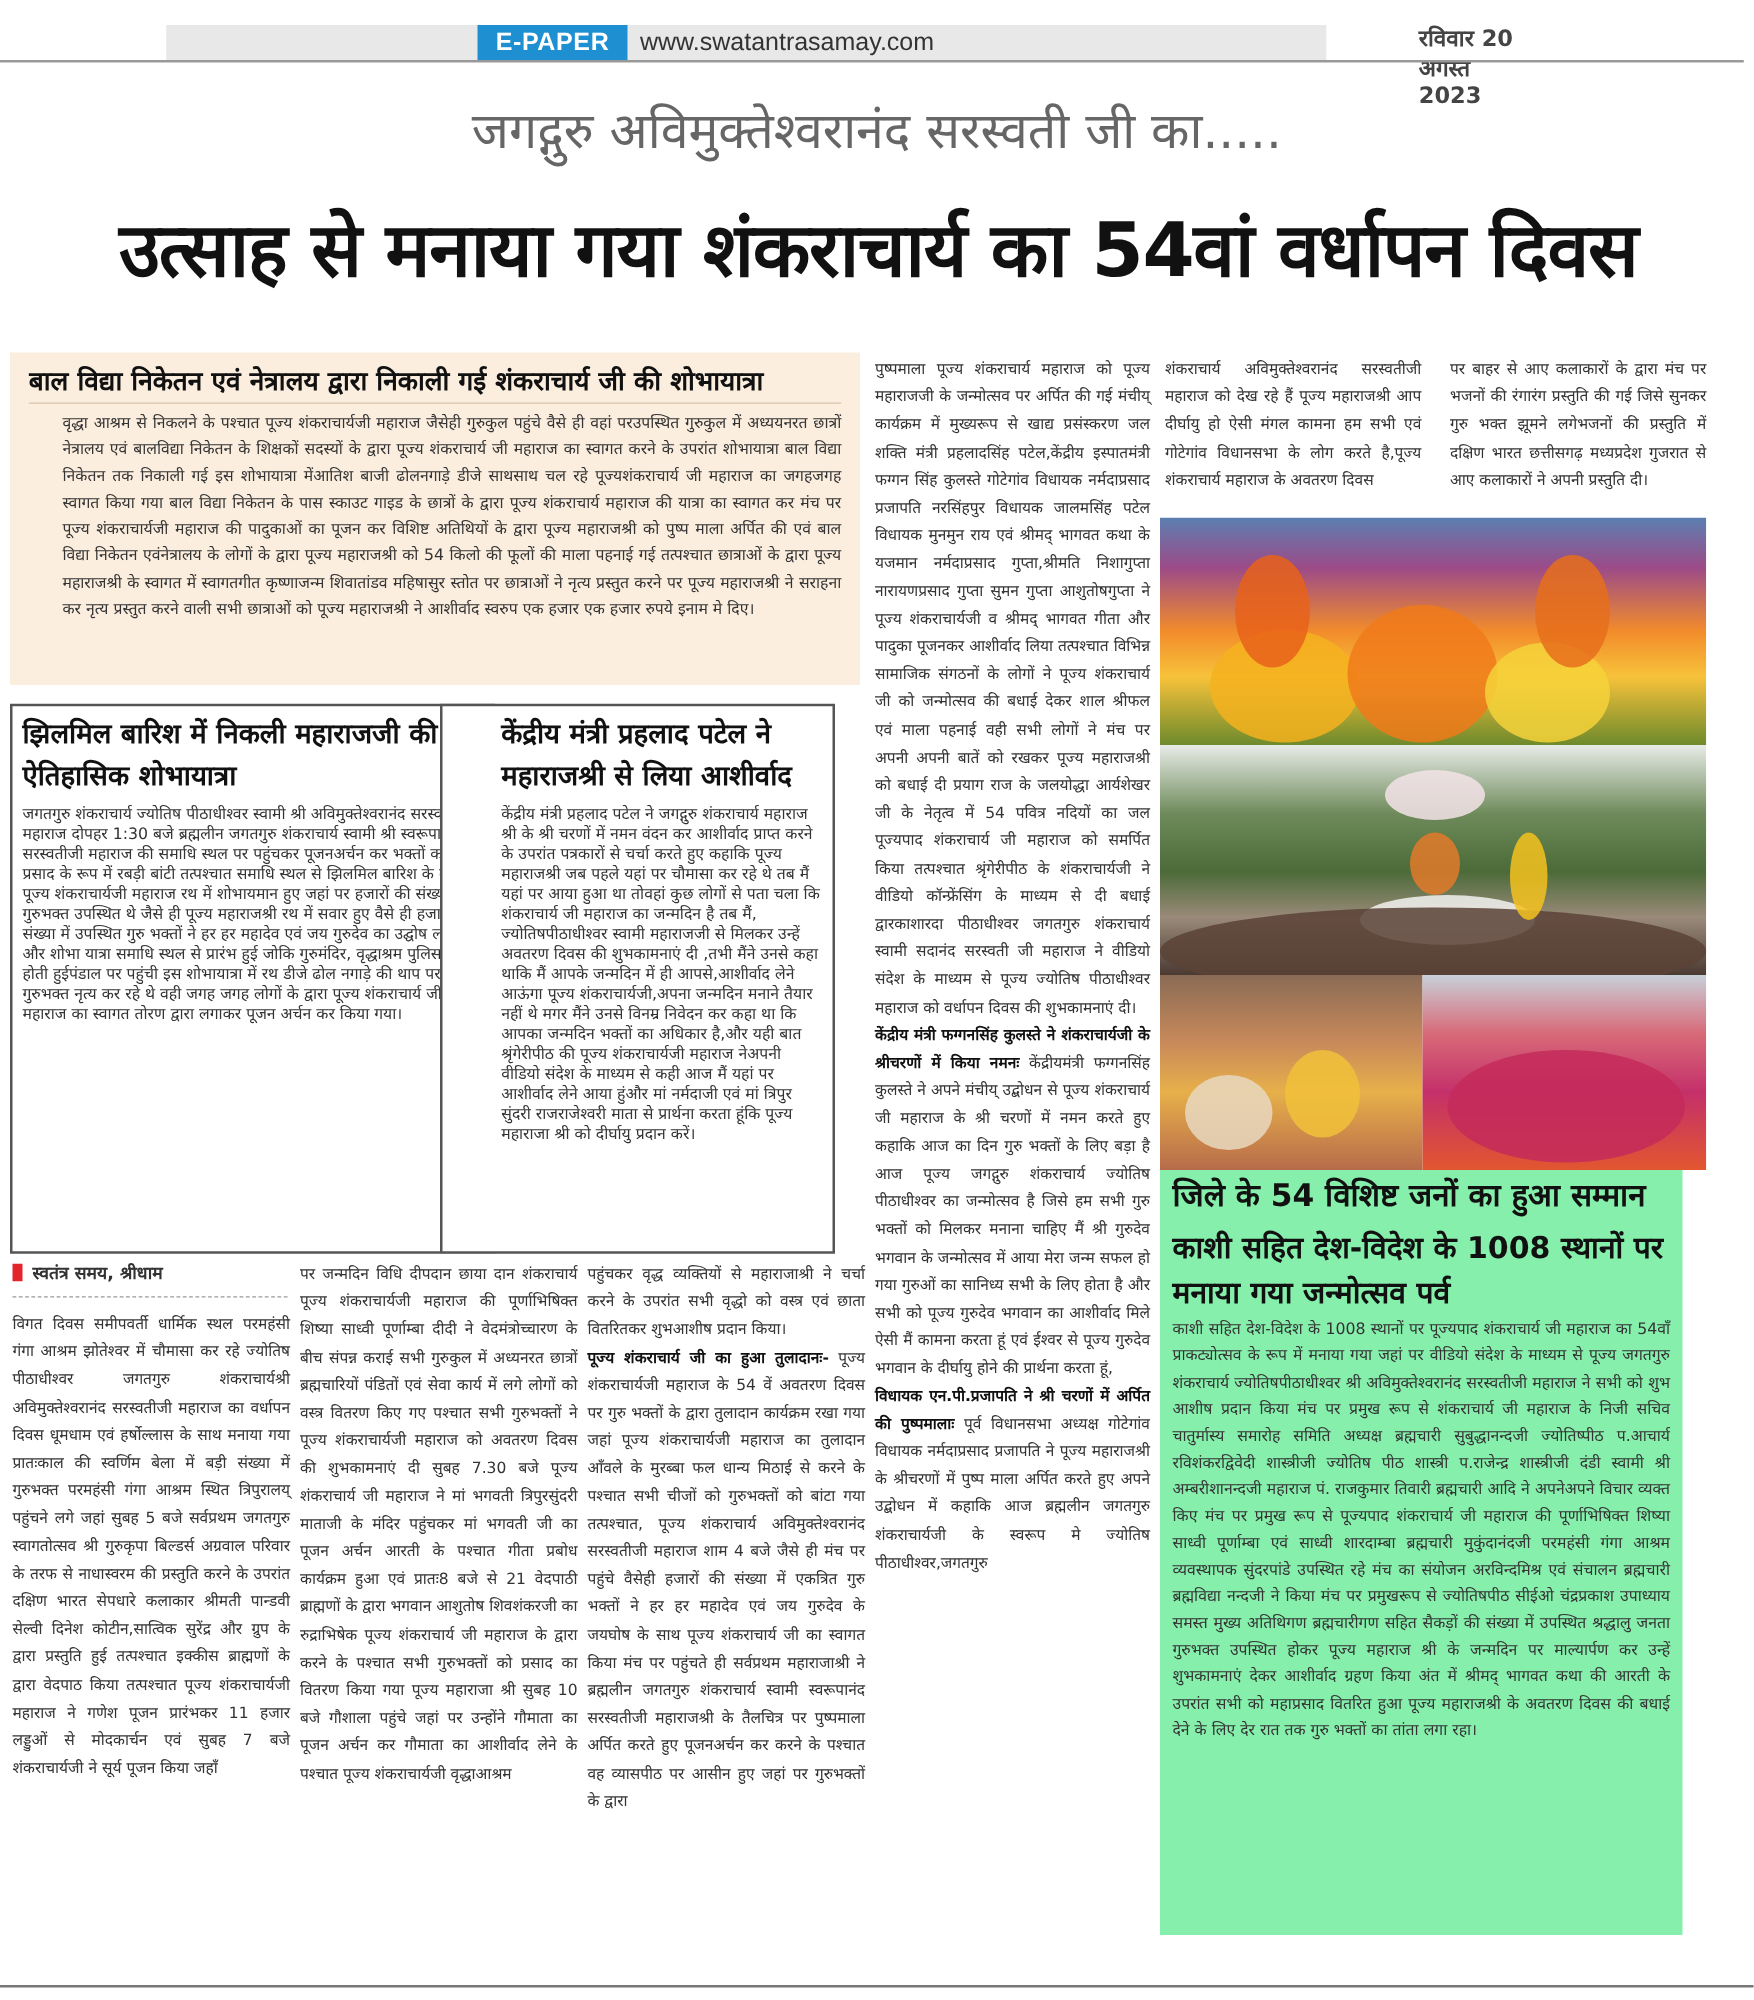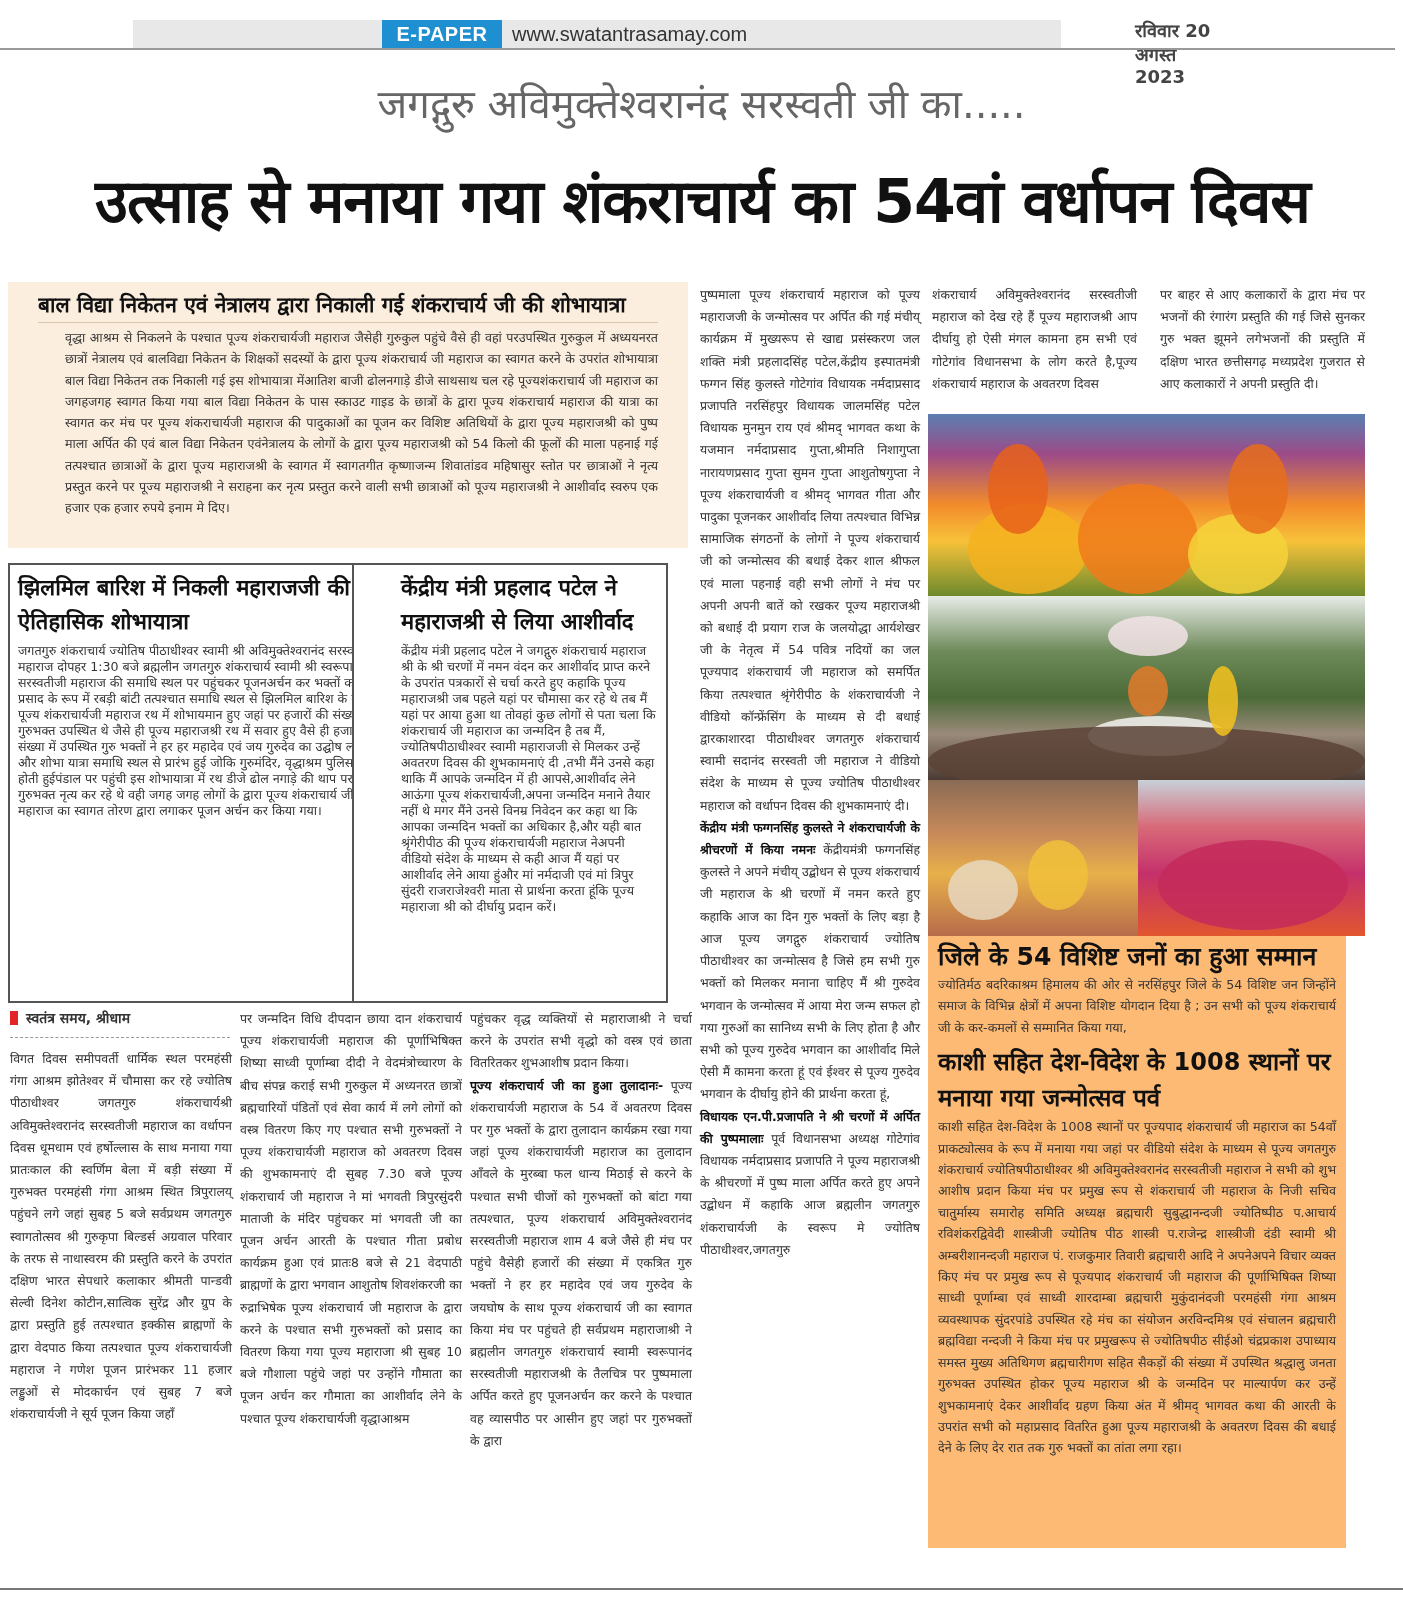--- a/index.html
+++ b/index.html
@@ -9,21 +9,21 @@
   .masthead { position: absolute; left: 0; top: 0; width: 1212px; height: 50px; }
   .mast-bar { position: absolute; left: 133px; top: 20px; width: 928px; height: 28px; background: #e8e8e8; }
   .epaper { position: absolute; left: 382px; top: 20px; width: 120px; height: 28px; background: #1e8fd1; color: #fff; font-family: "Liberation Sans", sans-serif; font-weight: bold; font-size: 20px; line-height: 28px; text-align: center; letter-spacing: 0.5px; }
   .site { position: absolute; left: 512px; top: 20px; height: 28px; line-height: 28px; font-family: "Liberation Sans", sans-serif; font-size: 20px; color: #333; }
   .mast-date { position: absolute; left: 1135px; top: 18px; font-size: 18px; font-weight: bold; color: #444; font-family: "DejaVu Sans", sans-serif; }
   .mast-rule { position: absolute; left: 0; top: 48px; width: 1395px; height: 2px; background: #999; }
 
   .kicker { position: absolute; left: 0; top: 75px; width: 1403px; text-align: center; font-size: 40px; color: #666; font-weight: normal; }
   .headline { position: absolute; left: 10px; top: 165px; width: 1385px; text-align: center; font-size: 60px; font-weight: bold; color: #111; letter-spacing: -1px; line-height: 1.2; white-space: nowrap; }
 
-  .box-top { position: absolute; left: 8px; top: 282px; width: 680px; height: 266px; background: #fbeede; padding: 8px 30px; }
+  .box-top { position: absolute; left: 8px; top: 282px; width: 680px; height: 266px; background: #fbeede; padding: 8px 15px; }
   .box-top h2 { font-size: 21px; font-weight: bold; color: #111; border-bottom: 1px solid #d9c3a9; padding-bottom: 4px; margin-bottom: 4px; white-space: nowrap; overflow: hidden; }
   .box-top p { font-size: 12.6px; line-height: 21.3px; color: #333; text-align: justify; margin-left: 27px; }
 
   .framed { position: absolute; top: 563px; height: 440px; border: 2px solid #555; padding: 6px 8px; background: #fff; }
   .framed h3 { font-size: 22px; line-height: 34px; font-weight: bold; color: #111; margin-bottom: 4px; }
   .framed p { font-size: 12.6px; line-height: 16px; color: #333; }
   #box-rain { left: 8px; width: 388px; }
   #box-minister { left: 352px; width: 316px; padding-left: 47px; }
 
   .col { position: absolute; font-size: 12.4px; line-height: 22.2px; color: #333; text-align: justify; }
@@ -34,21 +34,21 @@
   .byline .sq { display: inline-block; width: 8px; height: 14px; background: #e32428; vertical-align: -2px; margin-right: 8px; }
 
   .photos { position: absolute; left: 928px; top: 414px; width: 437px; height: 522px; overflow: hidden; }
   .photo { position: absolute; overflow: hidden; }
   .p1 { left: 0; top: 0; width: 437px; height: 182px; background: linear-gradient(180deg, #5b7fb1 0%, #9c4b88 22%, #f28c2b 50%, #f7c23a 70%, #6e8a2c 100%); }
   .p2 { left: 0; top: 182px; width: 437px; height: 184px; background: linear-gradient(180deg, #e8ece8 0%, #6e8a5a 30%, #4c6b38 55%, #9a8a7a 75%, #4a3a32 100%); }
   .p3 { left: 0; top: 366px; width: 210px; height: 156px; background: linear-gradient(180deg, #8a6b55 0%, #c98a5a 35%, #e7b04a 60%, #b76b4a 100%); }
   .p4 { left: 210px; top: 366px; width: 227px; height: 156px; background: linear-gradient(180deg, #c7d0d8 0%, #d86a78 30%, #c4306a 60%, #e2562f 100%); }
   .photo .blob { position: absolute; border-radius: 50%; opacity: 0.85; }
 
-  .box-right { position: absolute; left: 928px; top: 936px; width: 418px; height: 612px; background: #fdba74; padding: 4px 10px; }
+  .box-right { position: absolute; left: 928px; top: 936px; width: 418px; height: 612px; background: #86efac; padding: 4px 10px; }
   .box-right h3 { font-size: 25px; line-height: 34px; font-weight: bold; color: #111; white-space: nowrap; }
   .box-right p { font-size: 12.6px; line-height: 21.4px; color: #333; text-align: justify; }
   .box-right .h3b { margin-top: 6px; font-size: 24px; line-height: 36px; }
 
   .bottom-rule { position: absolute; left: 0; top: 1588px; width: 1403px; height: 2px; background: #777; }
 </style>
 </head>
 <body>
 
 <header class="masthead">
@@ -126,18 +126,17 @@
     <div class="blob" style="left:100px;top:60px;width:60px;height:70px;background:#f1c13a;"></div>
     <div class="blob" style="left:20px;top:80px;width:70px;height:60px;background:#e8d8c0;"></div>
   </div>
   <div class="photo p4" title="Large gathering under pandal">
     <div class="blob" style="left:20px;top:60px;width:190px;height:90px;background:#c42a5a;"></div>
   </div>
 </figure>
 
 <section class="box-right">
   <h3>जिले के 54 विशिष्ट जनों का हुआ सम्मान</h3>
-  <p>ज्योतिर्मठ बदरिकाश्रम हिमालय की ओर से नरसिंहपुर जिले के 54 विशिष्ट जन जिन्होंने समाज के विभिन्न क्षेत्रों में अपना विशिष्ट योगदान दिया है ; उन सभी को पूज्य शंकराचार्य जी के कर-कमलों से सम्मानित किया गया,</p>
   <h3 class="h3b" style="white-space:normal;">काशी सहित देश-विदेश के 1008 स्थानों पर मनाया गया जन्मोत्सव पर्व</h3>
   <p>काशी सहित देश-विदेश के 1008 स्थानों पर पूज्यपाद शंकराचार्य जी महाराज का 54वाँ प्राकट्योत्सव के रूप में मनाया गया जहां पर वीडियो संदेश के माध्यम से पूज्य जगतगुरु शंकराचार्य ज्योतिषपीठाधीश्वर श्री अविमुक्तेश्वरानंद सरस्वतीजी महाराज ने सभी को शुभ आशीष प्रदान किया मंच पर प्रमुख रूप से शंकराचार्य जी महाराज के निजी सचिव चातुर्मास्य समारोह समिति अध्यक्ष ब्रह्मचारी सुबुद्धानन्दजी ज्योतिष्पीठ प.आचार्य रविशंकरद्विवेदी शास्त्रीजी ज्योतिष पीठ शास्त्री प.राजेन्द्र शास्त्रीजी दंडी स्वामी श्री अम्बरीशानन्दजी महाराज पं. राजकुमार तिवारी ब्रह्मचारी आदि ने अपनेअपने विचार व्यक्त किए मंच पर प्रमुख रूप से पूज्यपाद शंकराचार्य जी महाराज की पूर्णाभिषिक्त शिष्या साध्वी पूर्णाम्बा एवं साध्वी शारदाम्बा ब्रह्मचारी मुकुंदानंदजी परमहंसी गंगा आश्रम व्यवस्थापक सुंदरपांडे उपस्थित रहे मंच का संयोजन अरविन्दमिश्र एवं संचालन ब्रह्मचारी ब्रह्मविद्या नन्दजी ने किया मंच पर प्रमुखरूप से ज्योतिषपीठ सीईओ चंद्रप्रकाश उपाध्याय समस्त मुख्य अतिथिगण ब्रह्मचारीगण सहित सैकड़ों की संख्या में उपस्थित श्रद्धालु जनता गुरुभक्त उपस्थित होकर पूज्य महाराज श्री के जन्मदिन पर माल्यार्पण कर उन्हें शुभकामनाएं देकर आशीर्वाद ग्रहण किया अंत में श्रीमद् भागवत कथा की आरती के उपरांत सभी को महाप्रसाद वितरित हुआ पूज्य महाराजश्री के अवतरण दिवस की बधाई देने के लिए देर रात तक गुरु भक्तों का तांता लगा रहा।</p>
 </section>
 
 <div class="bottom-rule"></div>
 
 </body></html>

